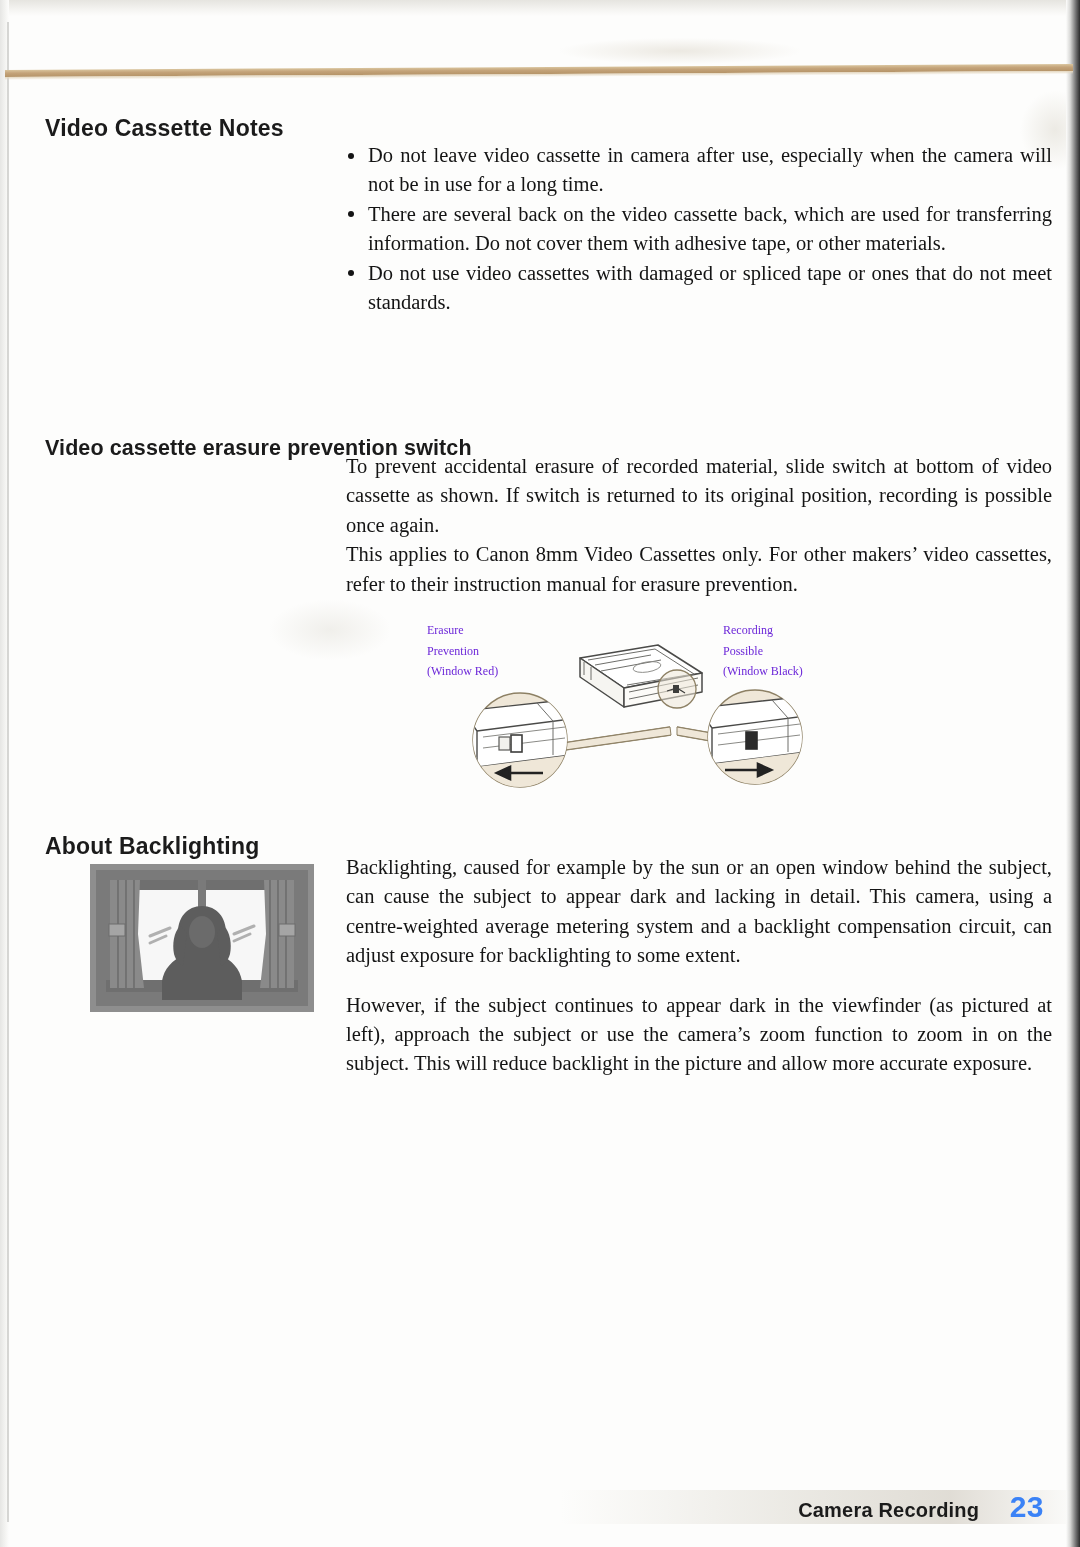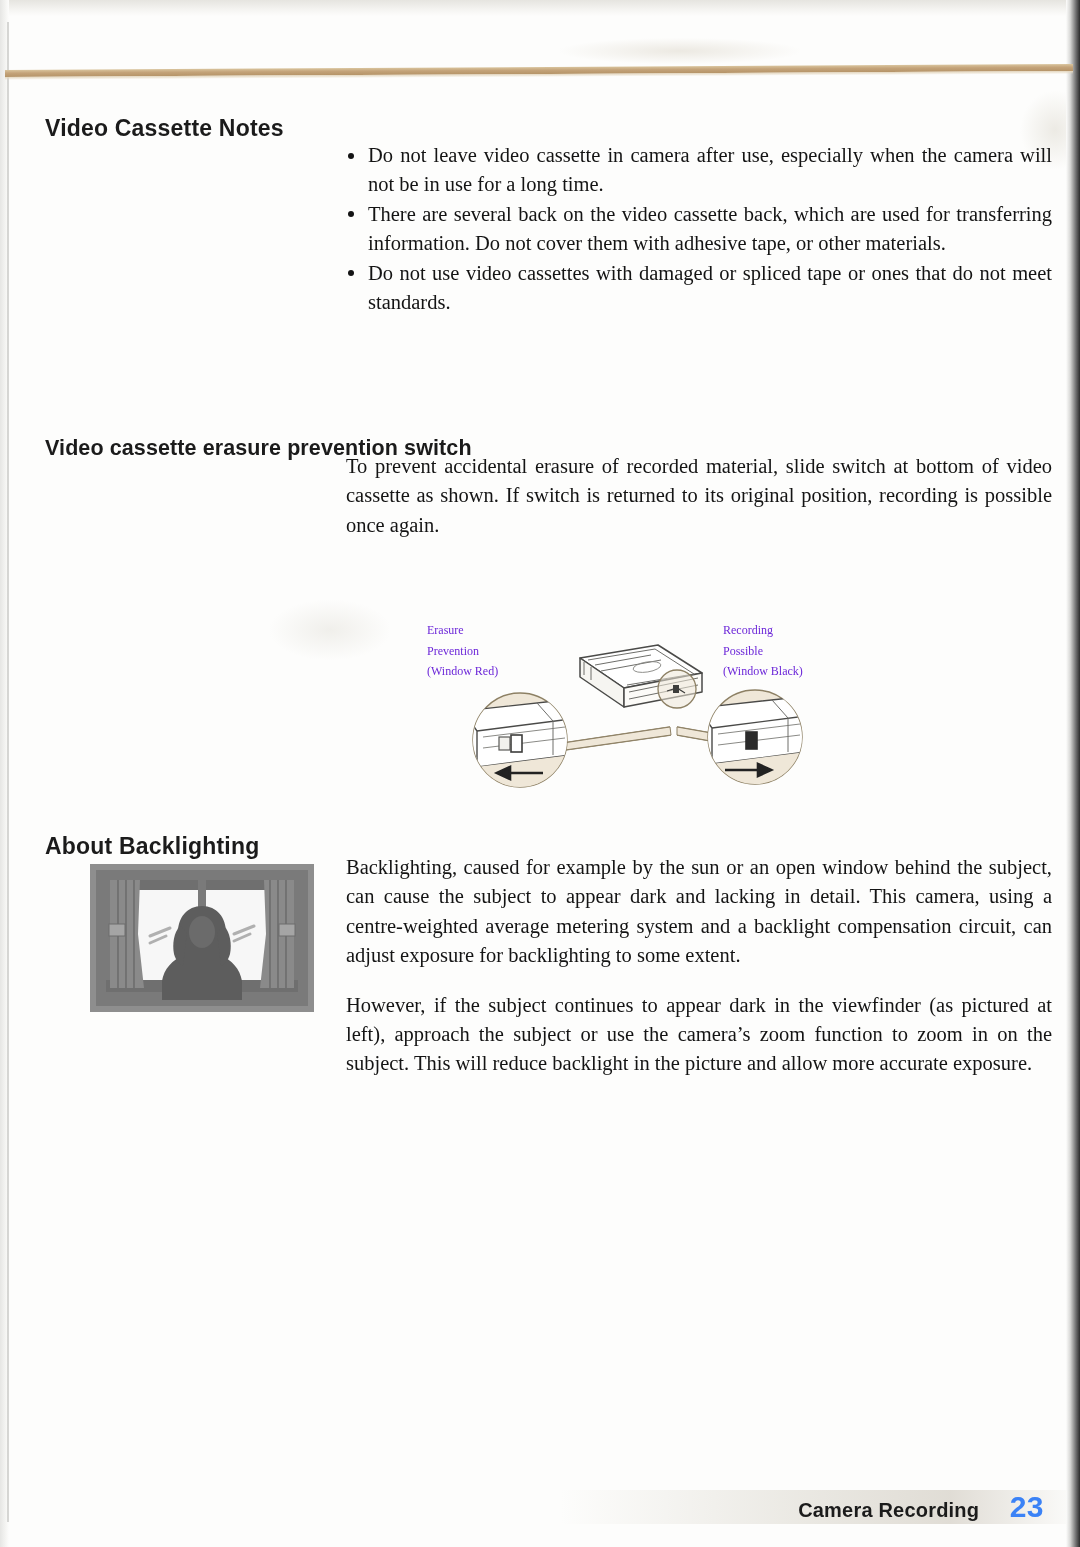--- a/index.html
+++ b/index.html
@@ -148,20 +148,21 @@
       <span class="bullet-dot"></span>
       <span>Do not use video cassettes with damaged or spliced tape or ones that do not meet standards.</span>
     </li>
   </ul>
 </div>
 
 <h2 class="h2">Video cassette erasure prevention switch</h2>
 
 <div class="body-col" id="erasure-body">
   <p class="para">To prevent accidental erasure of recorded material, slide switch at bottom of video cassette as shown. If switch is returned to its original position, recording is possible once again.</p>
+  <p class="para">This applies to Canon 8mm Video Cassettes only. For other makers’ video cassettes, refer to their instruction manual for erasure prevention.</p>
 </div>
 
 <div class="cassette-figure">
 
   <div class="fig-label" id="label-erasure">
     <div>Erasure</div>
     <div>Prevention</div>
     <div>(Window Red)</div>
   </div>
 

